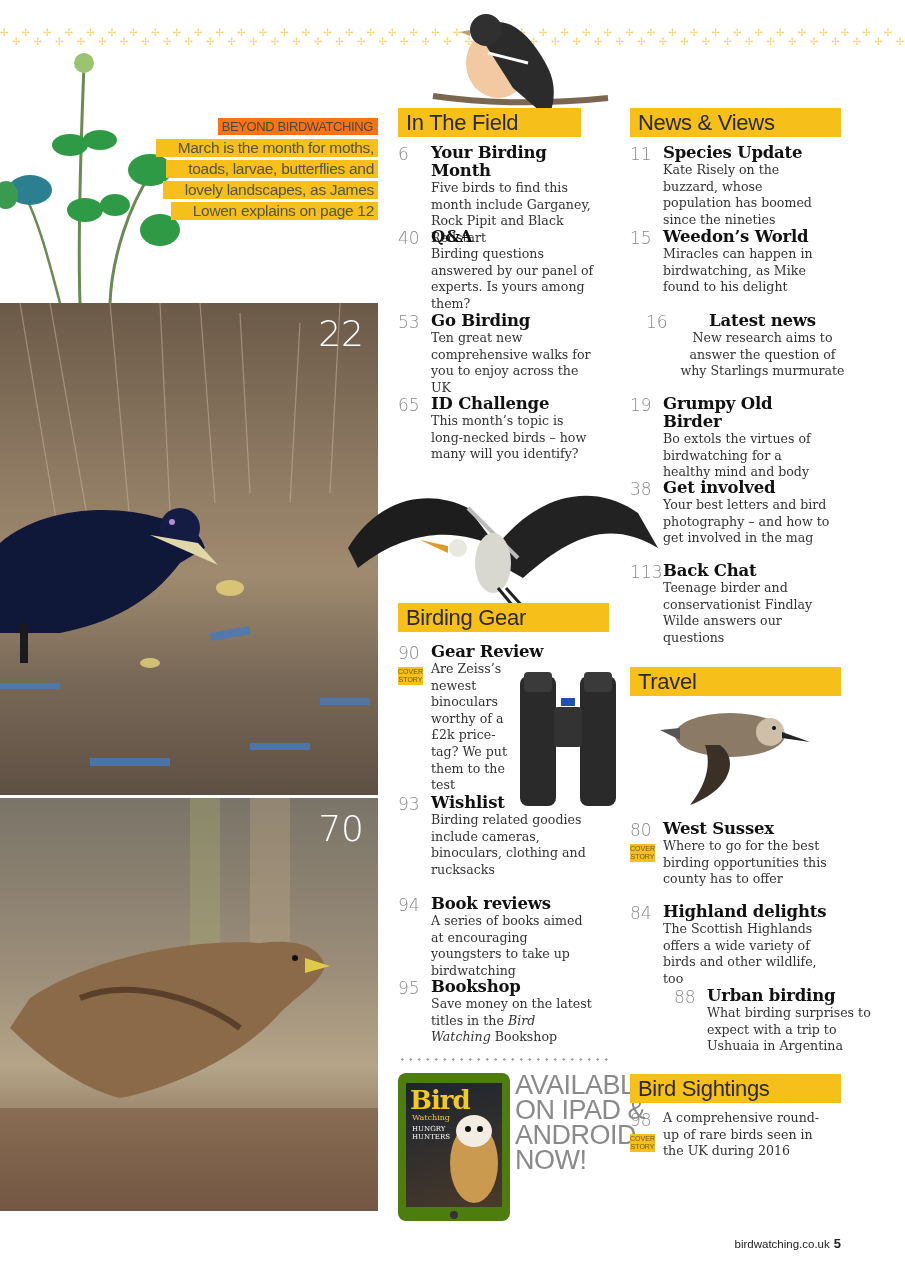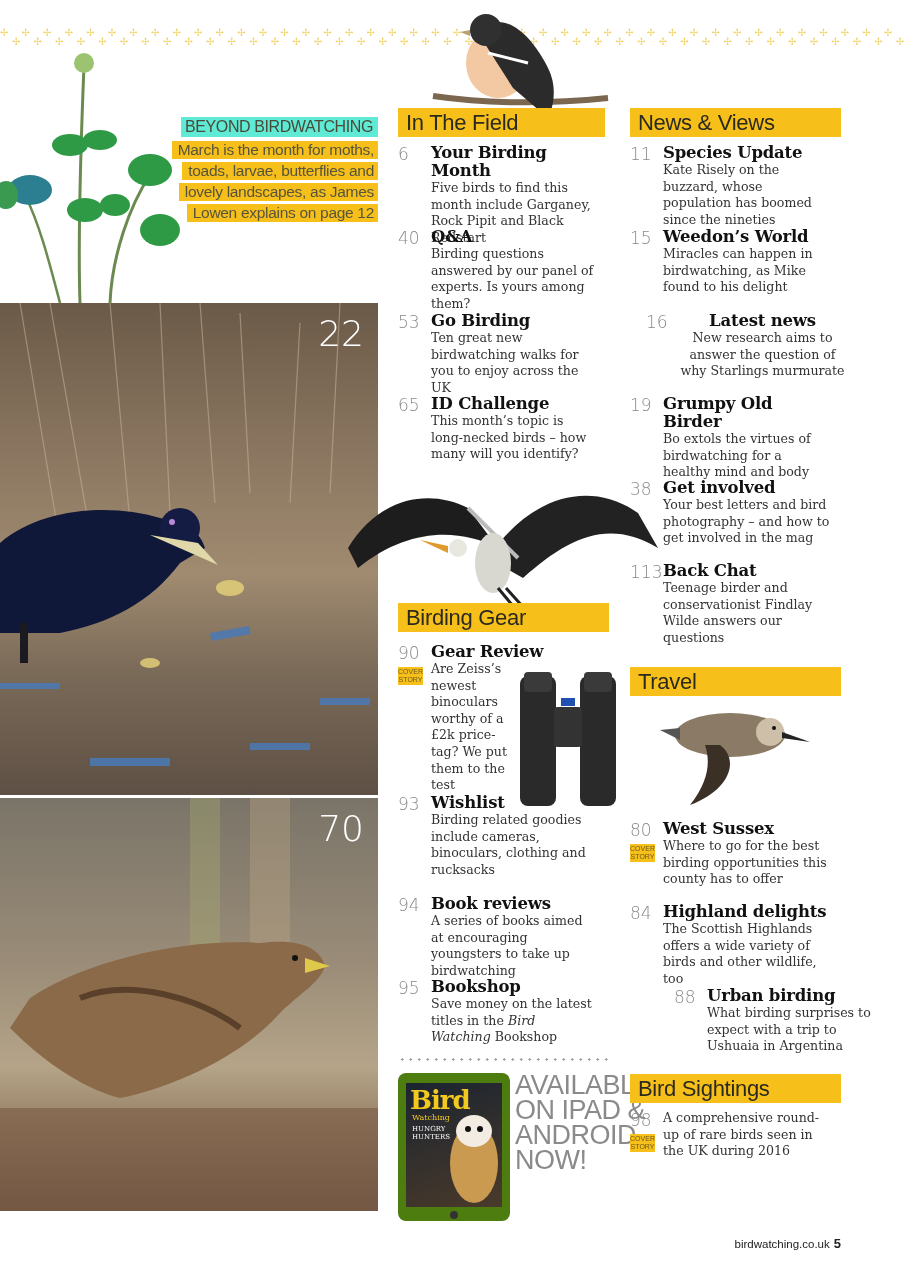--- a/index.html
+++ b/index.html
@@ -1,21 +1,21 @@
 <!DOCTYPE html>
 <html><head>
 <meta charset="utf-8">
 <style>
   * { box-sizing: border-box; margin: 0; padding: 0; }
   body { width: 905px; height: 1280px; background: #ffffff; position: relative; overflow: hidden; font-family: "DejaVu Serif", serif; color: #222; }
   .track { position: absolute; left: 0; top: 28px; width: 905px; height: 22px; overflow: hidden; color: #f1d46a; font-family: "DejaVu Sans", sans-serif; font-size: 10px; line-height: 9px; letter-spacing: 5px; white-space: nowrap; }
   .plant { position: absolute; left: 0; top: 45px; width: 200px; height: 258px; }
   .beyond { position: absolute; right: 527px; top: 117px; text-align: right; font-family: "Liberation Sans", sans-serif; }
-  .beyond .title { display: inline-block; background: #5eead4; color: #4b4a3a; font-size: 16px; padding: 1px 5px 1px 4px; letter-spacing: -0.4px; margin-bottom: 4px; }
-  .beyond .line { display: inline-block; background: #f6bf19; color: #56543d; font-size: 15.5px; padding: 0 4px 0 6px; margin-bottom: 3px; letter-spacing: -0.3px; }
+  .beyond .title { display: inline-block; background: #f97316; color: #4b4a3a; font-size: 13px; padding: 1px 5px 1px 4px; letter-spacing: -0.4px; margin-bottom: 4px; }
+  .beyond .line { display: inline-block; background: #f6bf19; color: #56543d; font-size: 15.5px; padding: 0 4px 0 22px; margin-bottom: 3px; letter-spacing: -0.3px; }
   .photo { position: absolute; left: 0; width: 378px; overflow: hidden; }
   .photo .pg { position: absolute; right: 14px; top: 10px; color: #fff; font-family: "DejaVu Sans", sans-serif; font-weight: 200; font-size: 36px; }
   .sect { position: absolute; background: #f6bf19; color: #2b2a20; font-family: "Liberation Sans", sans-serif; font-size: 22px; height: 29px; line-height: 29px; padding-left: 8px; letter-spacing: -0.3px; }
   .entry { position: absolute; width: 200px; }
   .entry .num { position: absolute; left: 0; top: 0; font-family: "DejaVu Sans", sans-serif; font-weight: 200; color: #888; font-size: 17px; }
   .entry .head { margin-left: 33px; font-weight: bold; font-size: 16.5px; color: #111; line-height: 18px; letter-spacing: -0.2px; }
   .entry .desc { margin-left: 33px; font-size: 12.6px; line-height: 16.6px; color: #333; }
   .cover { position: absolute; left: 0; top: 24px; width: 25px; background: #f6bf19; color: #6a5a20; font-family: "Liberation Sans", sans-serif; font-size: 7px; line-height: 8px; text-align: center; padding: 1px 0; }
   .dots { position: absolute; left: 398px; top: 1058px; width: 212px; height: 3px; background-image: radial-gradient(circle, #999 1px, transparent 1.2px); background-size: 8.5px 3px; }
   .avail { position: absolute; left: 515px; top: 1073px; font-family: "Liberation Sans", sans-serif; color: #8a8a8a; font-size: 27px; line-height: 25px; letter-spacing: -0.5px; }
@@ -145,35 +145,35 @@
     <svg style="position:absolute;left:38px;top:20px" width="58" height="104">
       <ellipse cx="30" cy="60" rx="24" ry="40" fill="#c99a50"></ellipse>
       <ellipse cx="30" cy="28" rx="18" ry="16" fill="#f2ece2"></ellipse>
       <circle cx="24" cy="26" r="3" fill="#111"></circle>
         <circle cx="36" cy="26" r="3" fill="#111"></circle>
     </svg>
   </div>
   <div style="position:absolute;left:52px;top:138px;width:8px;height:8px;border-radius:50%;background:#333;"></div>
 </div>
 
-<div class="sect" style="left:398px;top:108px;width:207px;">In The Field</div>
+<div class="sect" style="left:398px;top:108px;width:183px;">In The Field</div>
 <div class="entry" style="left:398px;top:144px;">
   <span class="num">6</span>
   <div class="head">Your Birding Month</div>
   <div class="desc">Five birds to find this month include Garganey, Rock Pipit and Black Redstart</div>
 </div>
 <div class="entry" style="left:398px;top:228px;">
   <span class="num">40</span>
   <div class="head">Q&amp;A</div>
   <div class="desc">Birding questions answered by our panel of experts. Is yours among them?</div>
 </div>
 <div class="entry" style="left:398px;top:312px;">
   <span class="num">53</span>
   <div class="head">Go Birding</div>
-  <div class="desc">Ten great new birdwatching walks for you to enjoy across the UK</div>
+  <div class="desc">Ten great new comprehensive walks for you to enjoy across the UK</div>
 </div>
 <div class="entry" style="left:398px;top:395px;">
   <span class="num">65</span>
   <div class="head">ID Challenge</div>
   <div class="desc">This month’s topic is long-necked birds – how many will you identify?</div>
 </div>
 
 <div class="sect" style="left:398px;top:603px;width:211px;">Birding Gear</div>
 <div class="entry" style="left:398px;top:643px;width:125px;">
   <span class="num">90</span>

